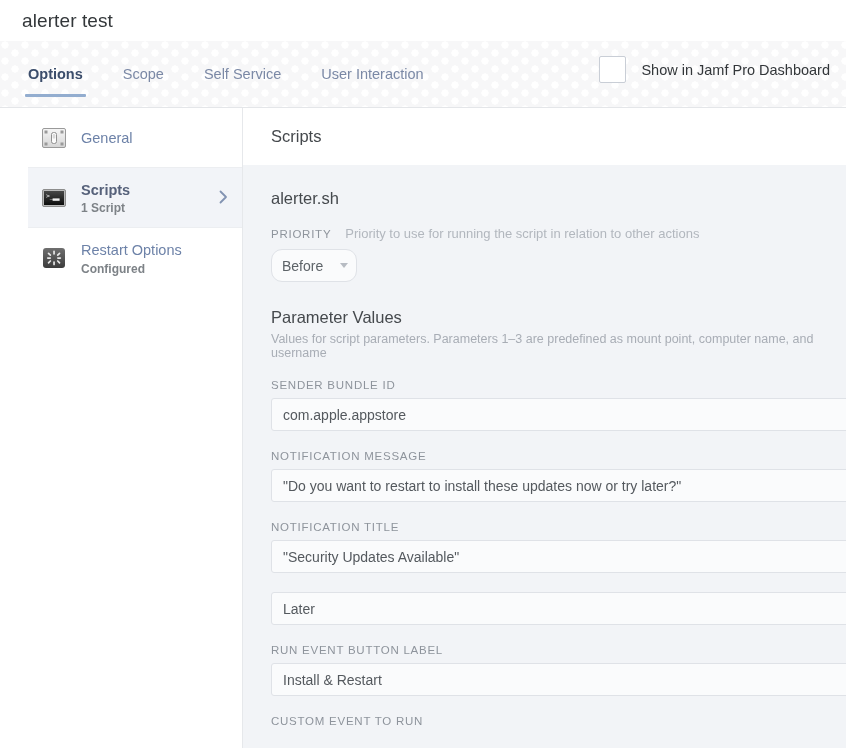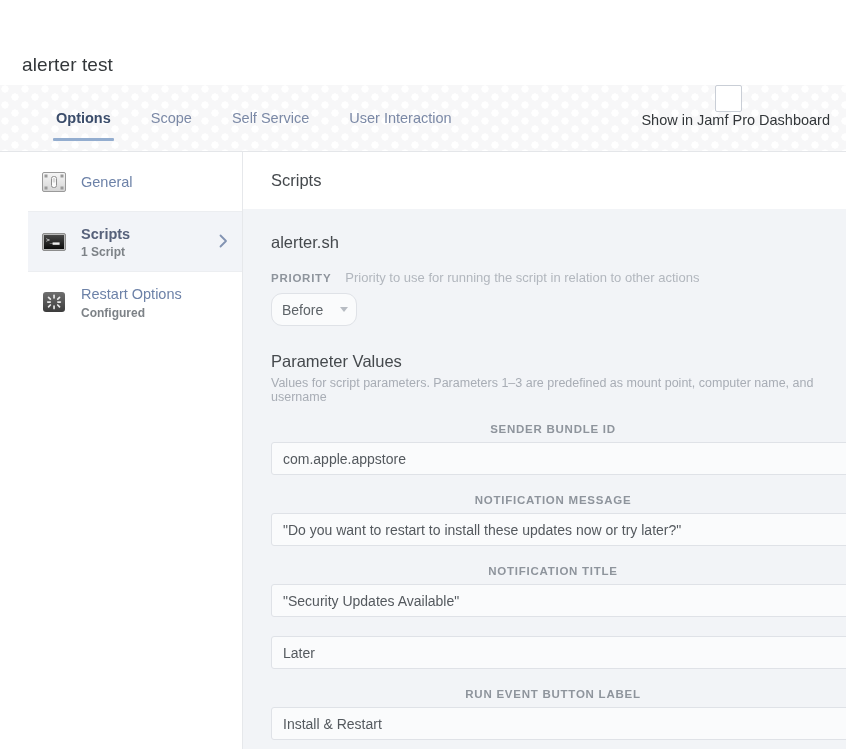--- a/index.html
+++ b/index.html
@@ -17,21 +17,20 @@
     background: #ffffff;
   }
 
   
   .titlebar {
     height: 41px;
     background: #ffffff;
     display: flex;
     align-items: center;
     padding-left: 22px;
-    margin-top: 44px;
   }
   .titlebar .title {
     font-size: 19px;
     color: #33373a;
     letter-spacing: .1px;
   }
 
   
   .tabbar {
     position: relative;
@@ -42,21 +41,21 @@
       radial-gradient(circle at 15px 12px, #ffffff 3.4px, rgba(255,255,255,0) 3.9px);
     background-size: 20px 16px, 20px 16px;
     border-bottom: 1px solid #e4e6e9;
     display: flex;
     align-items: flex-start;
   }
   .tabs {
     display: flex;
     align-items: flex-end;
     height: 100%;
-    padding-left: 36px;
+    padding-left: 8px;
   }
   .tab {
     position: relative;
     height: 100%;
     display: flex;
     align-items: center;
     padding: 0 20px;
     font-size: 14.5px;
     color: #7b89a6;
     cursor: pointer;
@@ -73,21 +72,20 @@
     border-radius: 1px;
   }
 
   .dashboard-toggle {
     margin-left: auto;
     display: flex;
     align-items: center;
     height: 100%;
     padding-right: 16px;
     padding-bottom: 9px;
-    flex-direction: column;
   }
   .checkbox {
     width: 27px; height: 27px;
     background: #ffffff;
     border: 1px solid #c9ced6;
     border-radius: 2px;
     cursor: pointer;
     flex: none;
   }
   .dashboard-label {
@@ -155,25 +153,24 @@
     color: #45494d;
     margin-bottom: 18px;
   }
   .priority-row {
     display: flex;
     align-items: baseline;
     margin-bottom: 8px;
   }
   .field-label {
     font-size: 11.5px;
-    font-weight: bold;
+    font-weight: normal;
     letter-spacing: .75px;
     color: #8e949c;
     text-transform: uppercase;
-    text-align: center;
   }
   .priority-help {
     margin-left: 14px;
     font-size: 13px;
     color: #b2b7be;
   }
   .select {
     width: 86px; height: 33px;
     background: #fafbfc;
     border: 1px solid #dfe2e7;

